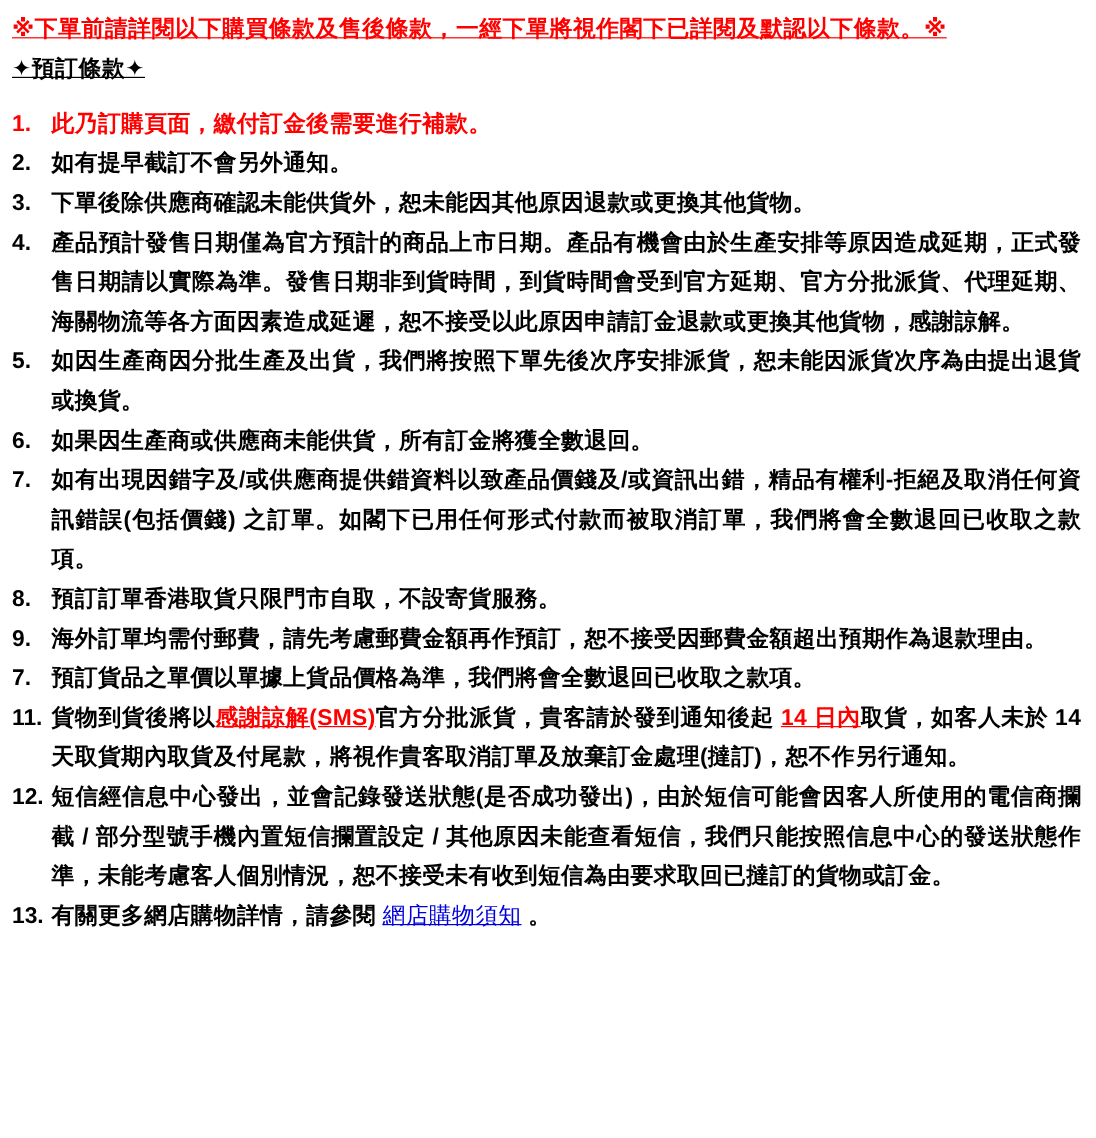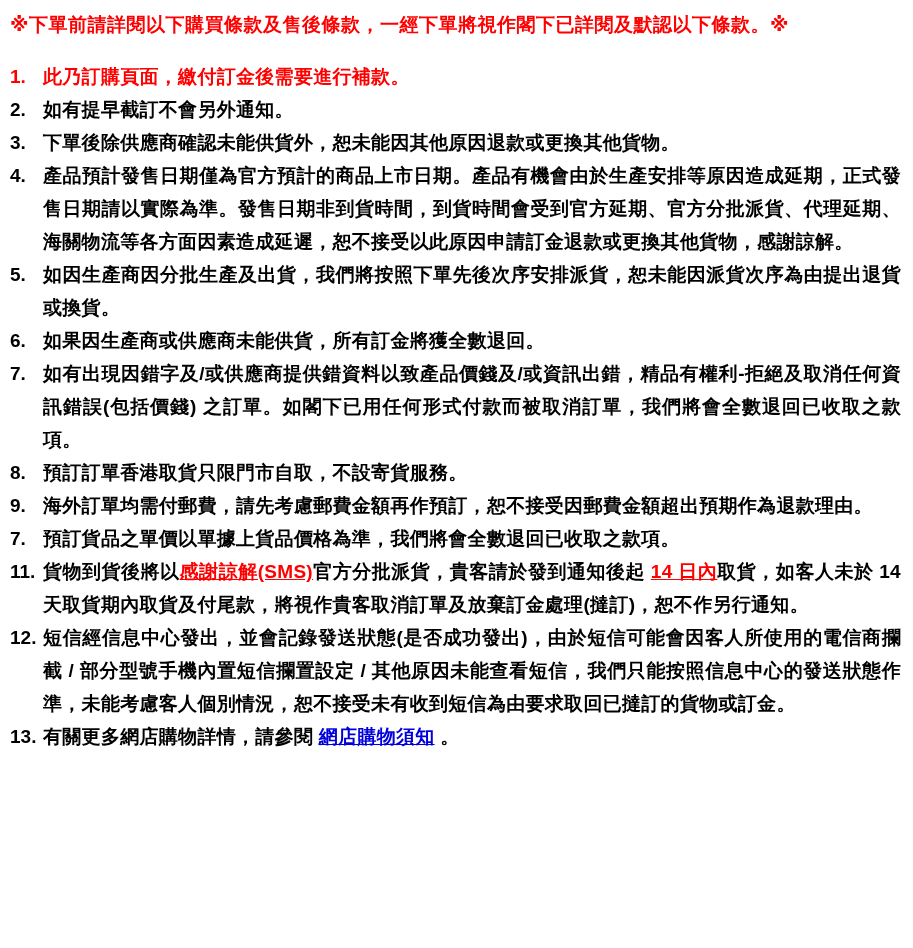--- a/index.html
+++ b/index.html
@@ -18,22 +18,22 @@
     width: 913px;
     min-height: 948px;
     font-family: "Liberation Sans", "DejaVu Sans", sans-serif;
     font-weight: bold;
     color: var(--text-black);
     font-size: 19px;
     padding: 8px 12px 10px 10px;
   }
   .terms-header {
     color: var(--alert-red);
+    text-decoration: underline;
     line-height: 33px;
-    margin-bottom: 19px;
     letter-spacing: 0.5px;
   }
   .section-title {
     color: var(--text-black);
     text-decoration: underline;
     line-height: 33px;
     margin-bottom: 13px;
     letter-spacing: 0.5px;
   }
   .terms-list {
@@ -57,31 +57,32 @@
   .term-item.red .text {
     color: var(--alert-red);
   }
   .red-underline {
     color: var(--alert-red);
     text-decoration: underline;
   }
   a.link {
     color: var(--link-blue);
     text-decoration: underline;
-    font-weight: bold;
+    font-weight: normal;
     cursor: pointer;
   }
 </style>
 </head>
 <body>
 
 <div>
 
   <div class="terms-header">※下單前請詳閱以下購買條款及售後條款，一經下單將視作閣下已詳閱及默認以下條款。※</div>
 
+  <div class="section-title">✦預訂條款✦</div>
 
   <div class="terms-list">
       <div class="term-item red">
         <span class="num">1.</span>
         <span class="text"><span>此乃訂購頁面，繳付訂金後需要進行補款。</span></span>
       </div>
       <div class="term-item">
         <span class="num">2.</span>
         <span class="text"><span>如有提早截訂不會另外通知。</span></span>
       </div>

